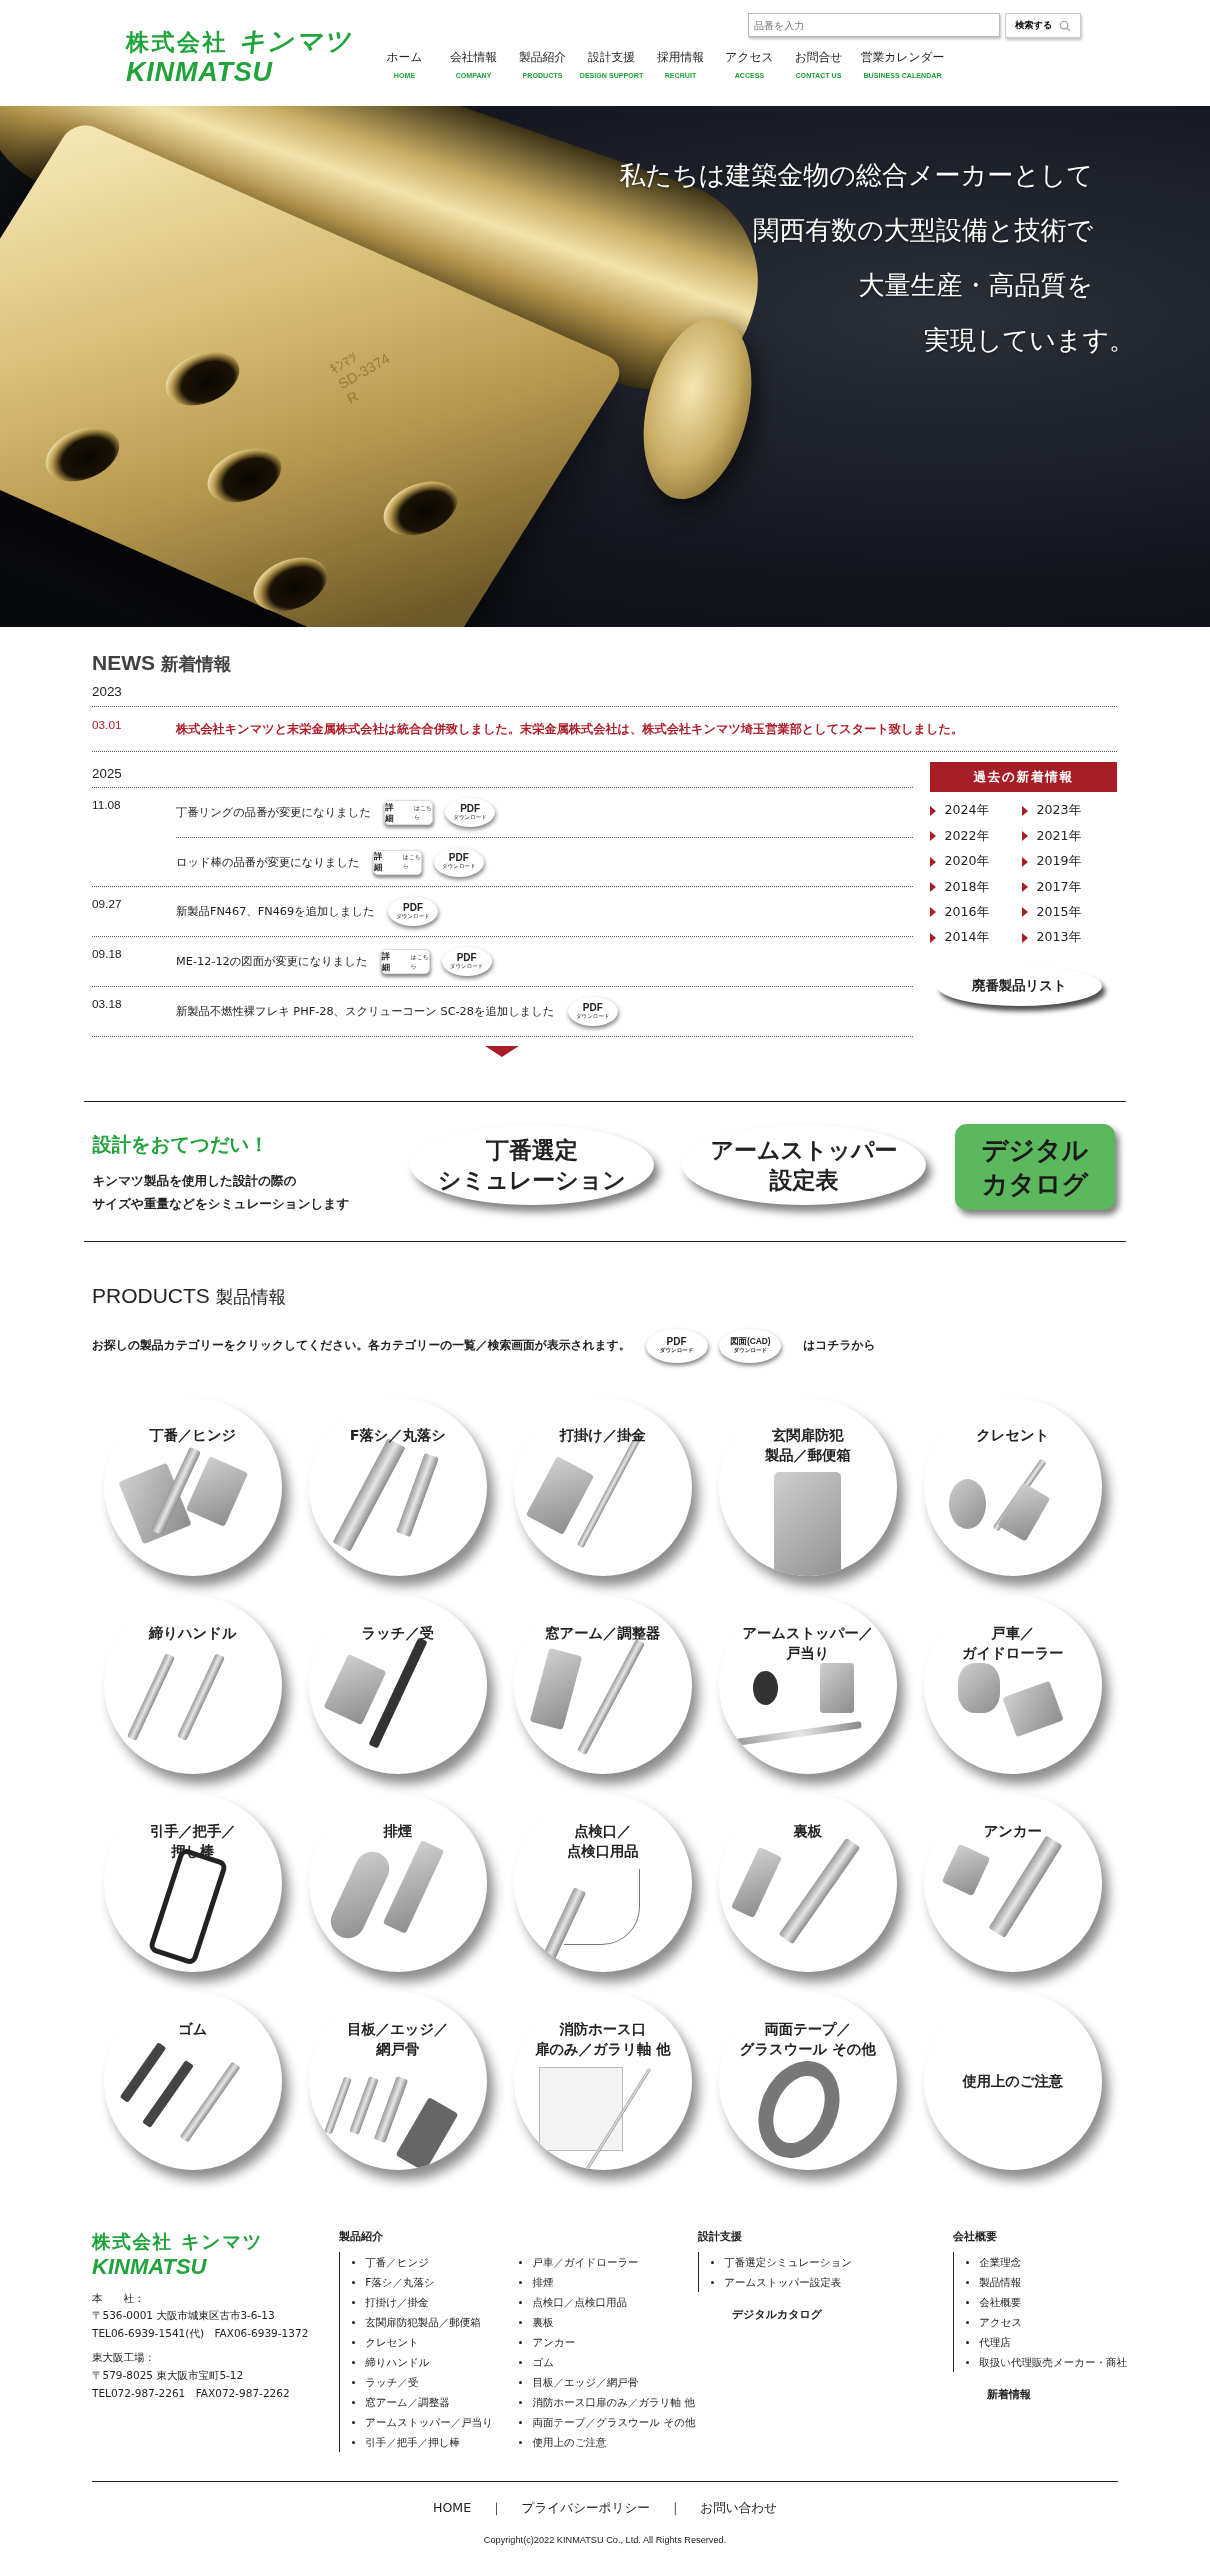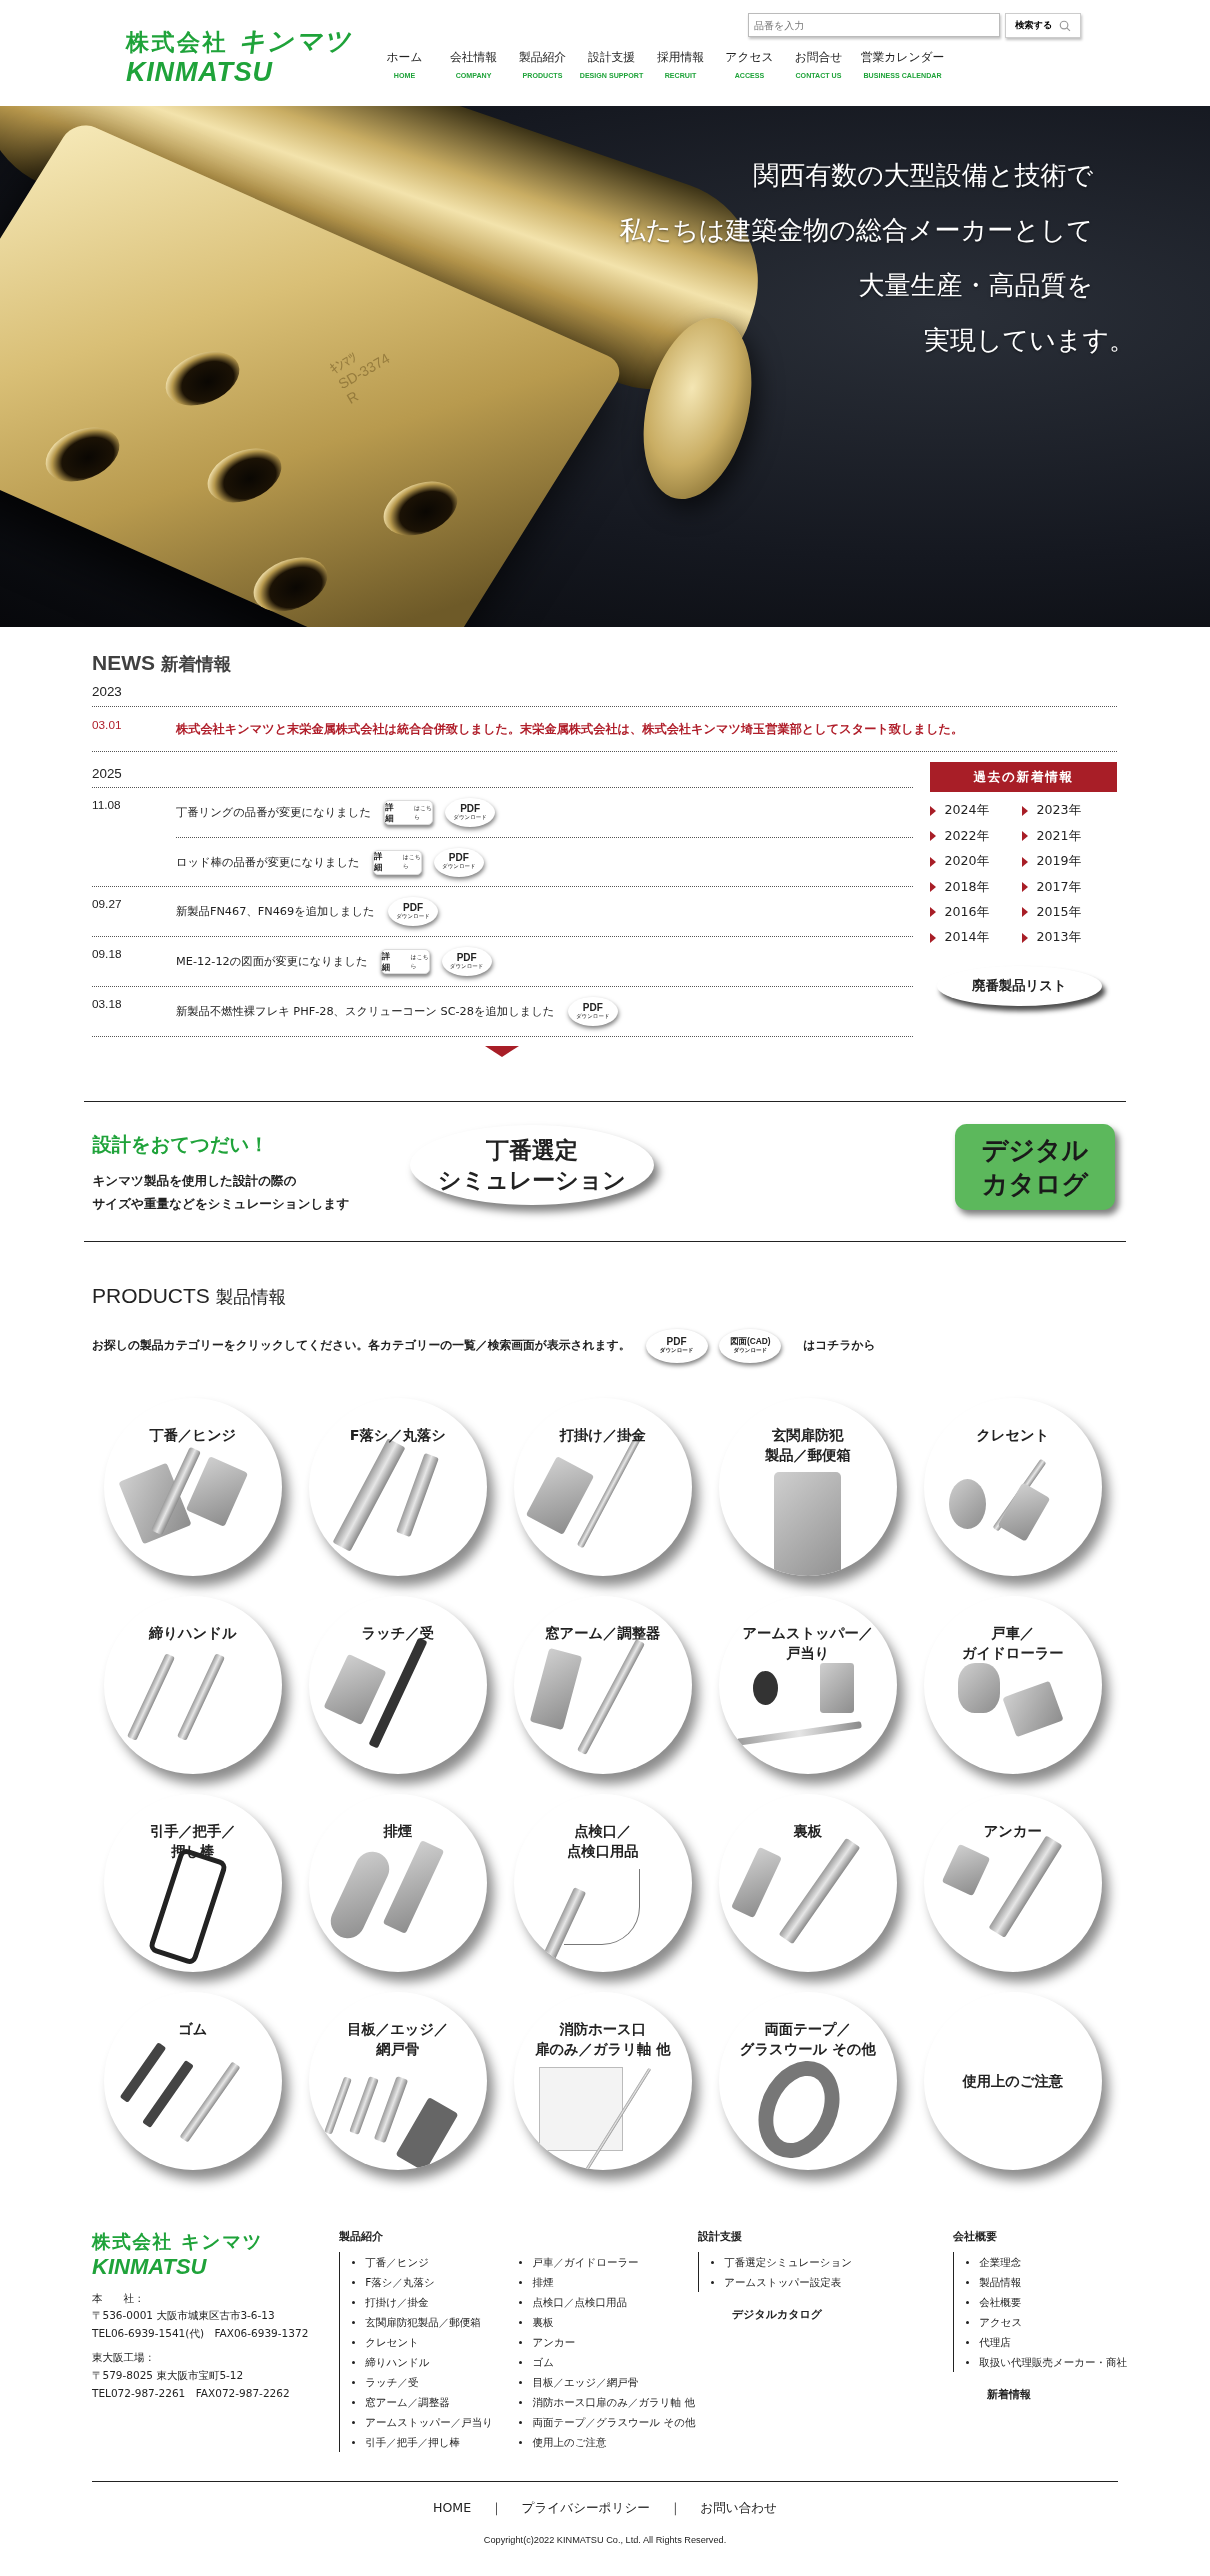--- a/index.html
+++ b/index.html
@@ -175,22 +175,22 @@
   <div class="hole" style="left:44px;top:324px"></div>
   <div class="hole" style="left:206px;top:345px"></div>
   <div class="hole" style="left:382px;top:378px"></div>
   <div class="hole" style="left:252px;top:454px"></div>
   <div class="engrave">
     <div>ｷﾝﾏﾂ</div>
     <div>SD-3374</div>
     <div>R</div>
   </div>
   <div class="copy">
+    <div>私たちは建築金物の総合メーカーとして</div>
     <div>関西有数の大型設備と技術で</div>
-    <div>私たちは建築金物の総合メーカーとして</div>
     <div>大量生産・高品質を</div>
     <div>実現しています。</div>
   </div>
 </section>
 
 <section class="news">
   <h2 class="news-title"><span>NEWS</span> <span class="sub">新着情報</span></h2>
   <div class="news-main">
     <div class="news-year">2023</div>
     <div class="dotted"></div>
@@ -304,20 +304,26 @@
   <div class="desc">
     <div>キンマツ製品を使用した設計の際の</div>
     <div>サイズや重量などをシミュレーションします</div>
   </div>
   <a href="#" class="oval-btn a">
       <div>
         <div>丁番選定</div>
         <div>シミュレーション</div>
       </div>
     </a>
+  <a href="#" class="oval-btn b">
+      <div>
+        <div>アームストッパー</div>
+        <div>設定表</div>
+      </div>
+    </a>
   <a href="#" class="catalog-btn">
       <div>
         <div>デジタル</div>
         <div>カタログ</div>
       </div>
     </a>
 </section>
 
 <section class="products">
   <h2><span style="font-size:21px;font-family:'Liberation Sans',sans-serif">PRODUCTS</span> <span>製品情報</span></h2>

